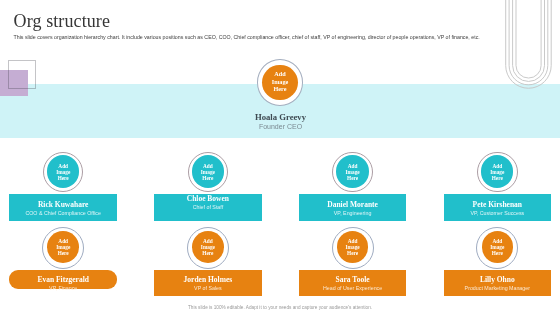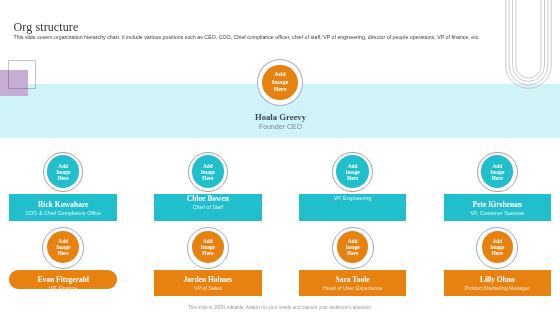--- a/index.html
+++ b/index.html
@@ -9,22 +9,22 @@
          will-change:opacity;}
 
   
   .band{position:absolute;left:0;top:83.5px;width:560px;height:54px;background:#cff3f7;}
   .arcs{position:absolute;left:500px;top:0;width:60px;height:100px;}
   .sq-fill{position:absolute;left:0px;top:69.5px;width:27.7px;height:26px;background:#c5add3;}
   .sq-out{position:absolute;left:8.4px;top:60px;width:27.4px;height:28.5px;
           border:0.9px solid rgba(58,58,68,0.30);box-sizing:border-box;}
 
   
-  .title{position:absolute;left:13.6px;top:19px;font-family:"Liberation Serif",serif;
-         font-size:12px;line-height:17px;color:#363636;letter-spacing:0.1px;}
+  .title{position:absolute;left:13.6px;top:13.0px;font-family:"Liberation Serif",serif;
+         font-size:18px;line-height:17px;color:#363636;letter-spacing:0.1px;}
   .subtitle{position:absolute;left:13.5px;top:34.3px;width:530px;
             font-family:"Liberation Sans",sans-serif;font-size:5.25px;line-height:6px;color:#3d3d3d;}
   .footer{position:absolute;left:0;top:304.5px;width:560px;text-align:center;
           font-family:"Liberation Sans",sans-serif;font-size:4.7px;color:#9a9a9a;}
   .ring{position:absolute;border-radius:50%;background:#fff;box-sizing:border-box;}
   .disc{position:absolute;border-radius:50%;display:flex;align-items:center;justify-content:center;}
   .disc span{display:block;font-family:"Liberation Serif",serif;font-weight:bold;color:#fff;
              text-align:center;}
 
   
@@ -91,20 +91,21 @@
       </div>
       <div class="p-box" style="left: 154.1px; top: 193.6px; height: 27.1px; background: rgb(33, 191, 203);">
         <div class="p-name" style="margin-top: 0;">Chloe Bowen</div>
         <div class="p-role" style="color: rgb(223, 245, 247); margin-top: 1.6px;">Chief of Staff</div>
       </div>
       <div class="ring p-ring" style="left: 332.3px; top: 151.6px; width: 40.6px; height: 40.6px; border: 0.75px solid rgb(171, 157, 164);"></div>
       <div class="disc p-disc" style="left: 336.4px; top: 155.2px; width: 32.4px; height: 32.4px; background: rgb(33, 191, 203);">
         <span style="top:0.7px">Add<br>Image<br>Here</span>
       </div>
       <div class="p-box" style="left: 298.8px; top: 193.6px; height: 27.1px; background: rgb(33, 191, 203);">
+        <div class="p-name" style="margin-top: 6.1px;">Daniel Morante</div>
         <div class="p-role" style="color: rgb(223, 245, 247); margin-top: 1.6px;">VP, Engineering</div>
       </div>
       <div class="ring p-ring" style="left: 477px; top: 151.6px; width: 40.6px; height: 40.6px; border: 0.75px solid rgb(171, 157, 164);"></div>
       <div class="disc p-disc" style="left: 481.1px; top: 155.2px; width: 32.4px; height: 32.4px; background: rgb(33, 191, 203);">
         <span style="top:0.7px">Add<br>Image<br>Here</span>
       </div>
       <div class="p-box" style="left: 443.5px; top: 193.6px; height: 27.1px; background: rgb(33, 191, 203);">
         <div class="p-name" style="margin-top: 6.1px;">Pete Kirshenan</div>
         <div class="p-role" style="color: rgb(223, 245, 247); margin-top: 1.6px;">VP, Customer Success</div>
       </div>

